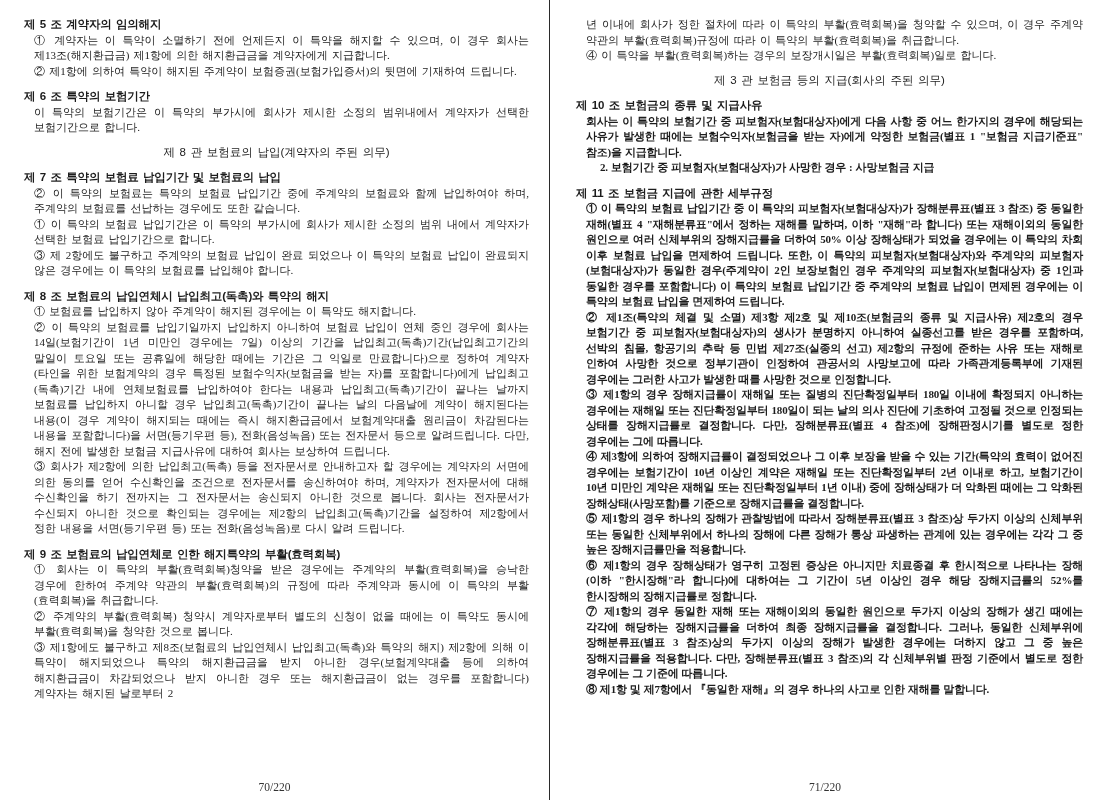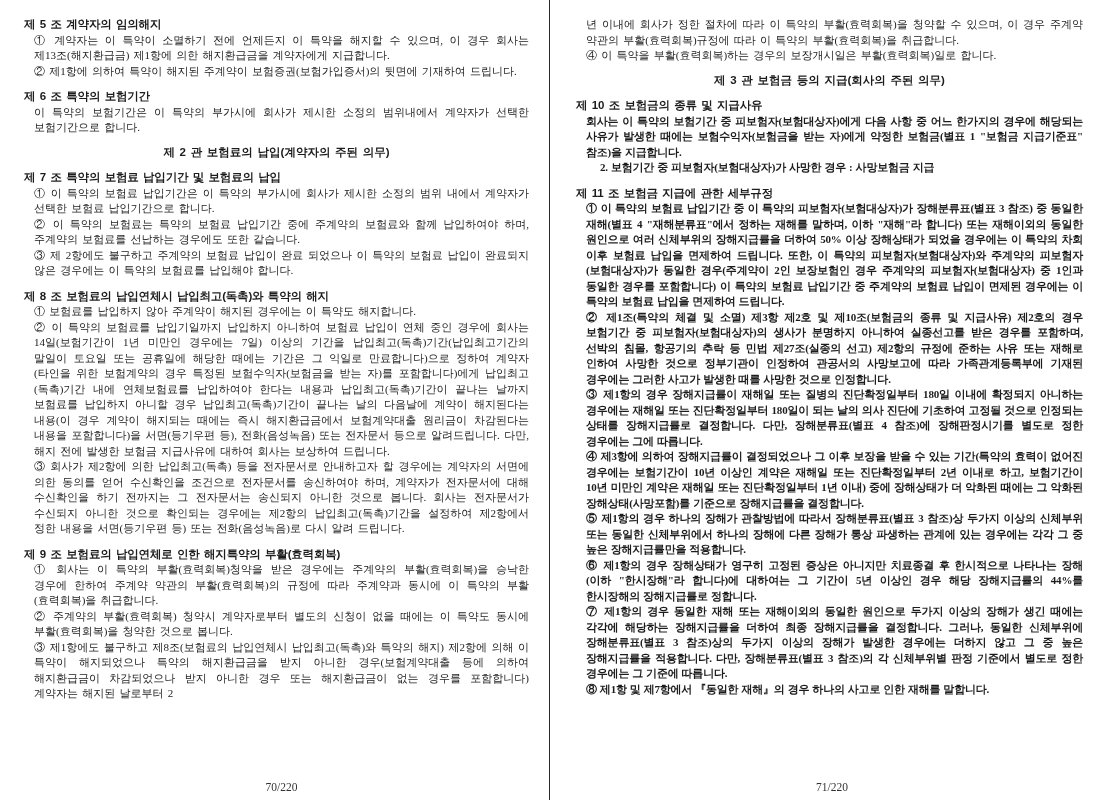--- a/index.html
+++ b/index.html
@@ -23,47 +23,47 @@
   }
   .h {
     font-family:"Liberation Sans","DejaVu Sans",sans-serif;
     font-weight:bold; font-size:11.5px; line-height:15.5px;
     margin-top:10px; letter-spacing:-0.2px;
     text-align:left;
   }
   .h.first { margin-top:0; }
   .g {
     font-family:"Liberation Sans","DejaVu Sans",sans-serif;
-    font-weight:bold; font-size:11.5px; line-height:15.5px;
+    font-weight:normal; font-size:11.5px; line-height:15.5px;
     text-align:center; text-align-last:center; margin:9px 0 9px 0;
   }
   .p  { padding-left:10px; }
   .li { padding-left:24px; }
   .bd { font-weight:bold; word-spacing:0.5px; letter-spacing:-0.2px; }
   .footer {
-    position:absolute; bottom:7px; left:7px; width:100%;
+    position:absolute; bottom:7px; left:0; width:100%;
     text-align:center; font-size:11.5px; color:#333;
     font-family:"Liberation Serif","DejaVu Serif",serif;
   }
 </style>
 </head>
 <body>
 
 <div class="spread">
 
   <div class="page left">
     <div class="blk h first">제 5 조 계약자의 임의해지</div>
     <div class="blk p">① 계약자는 이 특약이 소멸하기 전에 언제든지 이 특약을 해지할 수 있으며, 이 경우 회사는 제13조(해지환급금) 제1항에 의한 해지환급금을 계약자에게 지급합니다.</div>
     <div class="blk p">② 제1항에 의하여 특약이 해지된 주계약이 보험증권(보험가입증서)의 뒷면에 기재하여 드립니다.</div>
     <div class="blk h">제 6 조 특약의 보험기간</div>
     <div class="blk p">이 특약의 보험기간은 이 특약의 부가시에 회사가 제시한 소정의 범위내에서 계약자가 선택한 보험기간으로 합니다.</div>
-    <div class="blk g">제 2 관 보험료의 납입(계약자의 주된 의무)</div>
+    <div class="blk g">제 8 관 보험료의 납입(계약자의 주된 의무)</div>
     <div class="blk h">제 7 조 특약의 보험료 납입기간 및 보험료의 납입</div>
+    <div class="blk p">② 이 특약의 보험료는 특약의 보험료 납입기간 중에 주계약의 보험료와 함께 납입하여야 하며, 주계약의 보험료를 선납하는 경우에도 또한 같습니다.</div>
     <div class="blk p">① 이 특약의 보험료 납입기간은 이 특약의 부가시에 회사가 제시한 소정의 범위 내에서 계약자가 선택한 보험료 납입기간으로 합니다.</div>
-    <div class="blk p">② 이 특약의 보험료는 특약의 보험료 납입기간 중에 주계약의 보험료와 함께 납입하여야 하며, 주계약의 보험료를 선납하는 경우에도 또한 같습니다.</div>
     <div class="blk p">③ 제 2항에도 불구하고 주계약의 보험료 납입이 완료 되었으나 이 특약의 보험료 납입이 완료되지 않은 경우에는 이 특약의 보험료를 납입해야 합니다.</div>
     <div class="blk h">제 8 조 보험료의 납입연체시 납입최고(독촉)와 특약의 해지</div>
     <div class="blk p">① 보험료를 납입하지 않아 주계약이 해지된 경우에는 이 특약도 해지합니다.</div>
     <div class="blk p">② 이 특약의 보험료를 납입기일까지 납입하지 아니하여 보험료 납입이 연체 중인 경우에 회사는 14일(보험기간이 1년 미만인 경우에는 7일) 이상의 기간을 납입최고(독촉)기간(납입최고기간의 말일이 토요일 또는 공휴일에 해당한 때에는 기간은 그 익일로 만료합니다)으로 정하여 계약자(타인을 위한 보험계약의 경우 특정된 보험수익자(보험금을 받는 자)를 포함합니다)에게 납입최고(독촉)기간 내에 연체보험료를 납입하여야 한다는 내용과 납입최고(독촉)기간이 끝나는 날까지 보험료를 납입하지 아니할 경우 납입최고(독촉)기간이 끝나는 날의 다음날에 계약이 해지된다는 내용(이 경우 계약이 해지되는 때에는 즉시 해지환급금에서 보험계약대출 원리금이 차감된다는 내용을 포함합니다)을 서면(등기우편 등), 전화(음성녹음) 또는 전자문서 등으로 알려드립니다. 다만, 해지 전에 발생한 보험금 지급사유에 대하여 회사는 보상하여 드립니다.</div>
     <div class="blk p">③ 회사가 제2항에 의한 납입최고(독촉) 등을 전자문서로 안내하고자 할 경우에는 계약자의 서면에 의한 동의를 얻어 수신확인을 조건으로 전자문서를 송신하여야 하며, 계약자가 전자문서에 대해 수신확인을 하기 전까지는 그 전자문서는 송신되지 아니한 것으로 봅니다. 회사는 전자문서가 수신되지 아니한 것으로 확인되는 경우에는 제2항의 납입최고(독촉)기간을 설정하여 제2항에서 정한 내용을 서면(등기우편 등) 또는 전화(음성녹음)로 다시 알려 드립니다.</div>
     <div class="blk h">제 9 조 보험료의 납입연체로 인한 해지특약의 부활(효력회복)</div>
     <div class="blk p">① 회사는 이 특약의 부활(효력회복)청약을 받은 경우에는 주계약의 부활(효력회복)을 승낙한 경우에 한하여 주계약 약관의 부활(효력회복)의 규정에 따라 주계약과 동시에 이 특약의 부활(효력회복)을 취급합니다.</div>
     <div class="blk p">② 주계약의 부활(효력회복) 청약시 계약자로부터 별도의 신청이 없을 때에는 이 특약도 동시에 부활(효력회복)을 청약한 것으로 봅니다.</div>
     <div class="blk p">③ 제1항에도 불구하고 제8조(보험료의 납입연체시 납입최고(독촉)와 특약의 해지) 제2항에 의해 이 특약이 해지되었으나 특약의 해지환급금을 받지 아니한 경우(보험계약대출 등에 의하여 해지환급금이 차감되었으나 받지 아니한 경우 또는 해지환급금이 없는 경우를 포함합니다) 계약자는 해지된 날로부터 2</div>
     <div class="footer">70/220</div>
@@ -75,19 +75,19 @@
     <div class="blk g">제 3 관 보험금 등의 지급(회사의 주된 의무)</div>
     <div class="blk h">제 10 조 보험금의 종류 및 지급사유</div>
     <div class="blk p bd">회사는 이 특약의 보험기간 중 피보험자(보험대상자)에게 다음 사항 중 어느 한가지의 경우에 해당되는 사유가 발생한 때에는 보험수익자(보험금을 받는 자)에게 약정한 보험금(별표 1 "보험금 지급기준표" 참조)을 지급합니다.</div>
     <div class="blk li bd">2. 보험기간 중 피보험자(보험대상자)가 사망한 경우 : 사망보험금 지급</div>
     <div class="blk h">제 11 조 보험금 지급에 관한 세부규정</div>
     <div class="blk p bd">① 이 특약의 보험료 납입기간 중 이 특약의 피보험자(보험대상자)가 장해분류표(별표 3 참조) 중 동일한 재해(별표 4 "재해분류표"에서 정하는 재해를 말하며, 이하 "재해"라 합니다) 또는 재해이외의 동일한 원인으로 여러 신체부위의 장해지급률을 더하여 50% 이상 장해상태가 되었을 경우에는 이 특약의 차회 이후 보험료 납입을 면제하여 드립니다. 또한, 이 특약의 피보험자(보험대상자)와 주계약의 피보험자(보험대상자)가 동일한 경우(주계약이 2인 보장보험인 경우 주계약의 피보험자(보험대상자) 중 1인과 동일한 경우를 포함합니다) 이 특약의 보험료 납입기간 중 주계약의 보험료 납입이 면제된 경우에는 이 특약의 보험료 납입을 면제하여 드립니다.</div>
     <div class="blk p bd">② 제1조(특약의 체결 및 소멸) 제3항 제2호 및 제10조(보험금의 종류 및 지급사유) 제2호의 경우 보험기간 중 피보험자(보험대상자)의 생사가 분명하지 아니하여 실종선고를 받은 경우를 포함하며, 선박의 침몰, 항공기의 추락 등 민법 제27조(실종의 선고) 제2항의 규정에 준하는 사유 또는 재해로 인하여 사망한 것으로 정부기관이 인정하여 관공서의 사망보고에 따라 가족관계등록부에 기재된 경우에는 그러한 사고가 발생한 때를 사망한 것으로 인정합니다.</div>
     <div class="blk p bd">③ 제1항의 경우 장해지급률이 재해일 또는 질병의 진단확정일부터 180일 이내에 확정되지 아니하는 경우에는 재해일 또는 진단확정일부터 180일이 되는 날의 의사 진단에 기초하여 고정될 것으로 인정되는 상태를 장해지급률로 결정합니다. 다만, 장해분류표(별표 4 참조)에 장해판정시기를 별도로 정한 경우에는 그에 따릅니다.</div>
     <div class="blk p bd">④ 제3항에 의하여 장해지급률이 결정되었으나 그 이후 보장을 받을 수 있는 기간(특약의 효력이 없어진 경우에는 보험기간이 10년 이상인 계약은 재해일 또는 진단확정일부터 2년 이내로 하고, 보험기간이 10년 미만인 계약은 재해일 또는 진단확정일부터 1년 이내) 중에 장해상태가 더 악화된 때에는 그 악화된 장해상태(사망포함)를 기준으로 장해지급률을 결정합니다.</div>
     <div class="blk p bd">⑤ 제1항의 경우 하나의 장해가 관찰방법에 따라서 장해분류표(별표 3 참조)상 두가지 이상의 신체부위 또는 동일한 신체부위에서 하나의 장해에 다른 장해가 통상 파생하는 관계에 있는 경우에는 각각 그 중 높은 장해지급률만을 적용합니다.</div>
-    <div class="blk p bd">⑥ 제1항의 경우 장해상태가 영구히 고정된 증상은 아니지만 치료종결 후 한시적으로 나타나는 장해(이하 "한시장해"라 합니다)에 대하여는 그 기간이 5년 이상인 경우 해당 장해지급률의 44%를 한시장해의 장해지급률로 정합니다.</div>
+    <div class="blk p bd">⑥ 제1항의 경우 장해상태가 영구히 고정된 증상은 아니지만 치료종결 후 한시적으로 나타나는 장해(이하 "한시장해"라 합니다)에 대하여는 그 기간이 5년 이상인 경우 해당 장해지급률의 52%를 한시장해의 장해지급률로 정합니다.</div>
     <div class="blk p bd">⑦ 제1항의 경우 동일한 재해 또는 재해이외의 동일한 원인으로 두가지 이상의 장해가 생긴 때에는 각각에 해당하는 장해지급률을 더하여 최종 장해지급률을 결정합니다. 그러나, 동일한 신체부위에 장해분류표(별표 3 참조)상의 두가지 이상의 장해가 발생한 경우에는 더하지 않고 그 중 높은 장해지급률을 적용합니다. 다만, 장해분류표(별표 3 참조)의 각 신체부위별 판정 기준에서 별도로 정한 경우에는 그 기준에 따릅니다.</div>
     <div class="blk p bd">⑧ 제1항 및 제7항에서 『동일한 재해』의 경우 하나의 사고로 인한 재해를 말합니다.</div>
     <div class="footer">71/220</div>
   </div>
 
 </div>
 
 </body></html>

